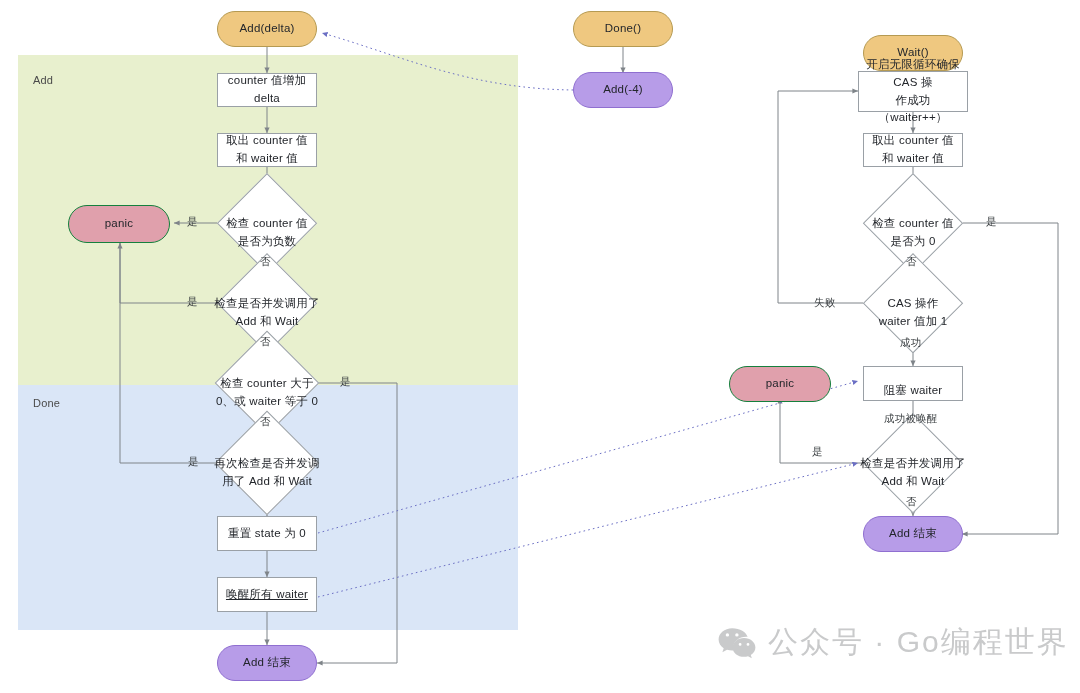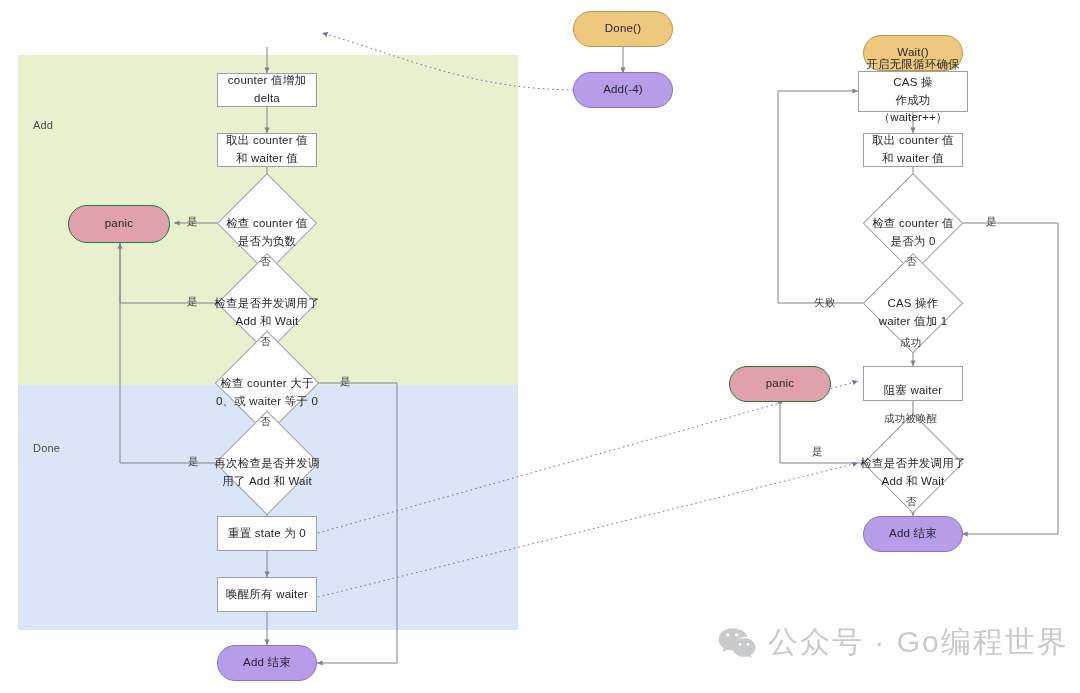--- a/index.html
+++ b/index.html
@@ -14,21 +14,20 @@
     background:#ffffff;
     overflow:hidden;
   }
   
   .region{position:absolute;}
   .region-label{
     position:absolute;
     font-size:11px;
     color:#4a4a4a;
     letter-spacing:.2px;
-    margin-top:45px;
   }
   
   #edges{position:absolute;left:0;top:0;width:1080px;height:693px;pointer-events:none;}
   
   .node{
     position:absolute;
     box-sizing:border-box;
     display:flex;
     align-items:center;
     justify-content:center;
@@ -157,20 +156,23 @@
     <g stroke="#6b6fc4" stroke-width="1" fill="none" stroke-dasharray="1.6 3.2">
 
       <path d="M578,90 C470,90 400,55 322,33" marker-end="url(#arb)"></path>
 
       <path d="M318,533 L858,381" marker-end="url(#arb)"></path>
 
       <path d="M318,597 L858,463" marker-end="url(#arb)"></path>
     </g>
   </svg>
 
+  <div class="node n-term" style="left:217px;top:11px;width:100px;height:36px;">
+    <span class="lbl">Add(delta)</span>
+  </div>
 
   <div class="node n-rect" style="left:217px;top:73px;width:100px;height:34px;">
     <span class="lbl">counter 值增加 delta</span>
   </div>
 
   <div class="node n-rect" style="left:217px;top:133px;width:100px;height:34px;">
     <span class="lbl">取出 counter 值
 和 waiter 值</span>
   </div>
 
@@ -199,21 +201,21 @@
   <div class="node n-diamond" style="left:192px;top:436px;width:150px;height:54px;">
     <span class="dshape" style="width: 72.1249px; height: 72.1249px;"></span>
     <span class="lbl">再次检查是否并发调
 用了 Add 和 Wait</span>
   </div>
 
   <div class="node n-rect" style="left:217px;top:516px;width:100px;height:35px;">
     <span class="lbl">重置 state 为 0</span>
   </div>
 
-  <div class="node n-rect" style="left:217px;top:577px;width:100px;height:35px;">
+  <div class="node n-rect" style="left:217px;top:577px;width:100px;height:35px;text-decoration:underline;">
     <span class="lbl">唤醒所有 waiter</span>
   </div>
 
   <div class="node n-term-purple" style="left:217px;top:645px;width:100px;height:36px;">
     <span class="lbl">Add 结束</span>
   </div>
 
   <div class="node n-term" style="left:573px;top:11px;width:100px;height:36px;">
     <span class="lbl">Done()</span>
   </div>

